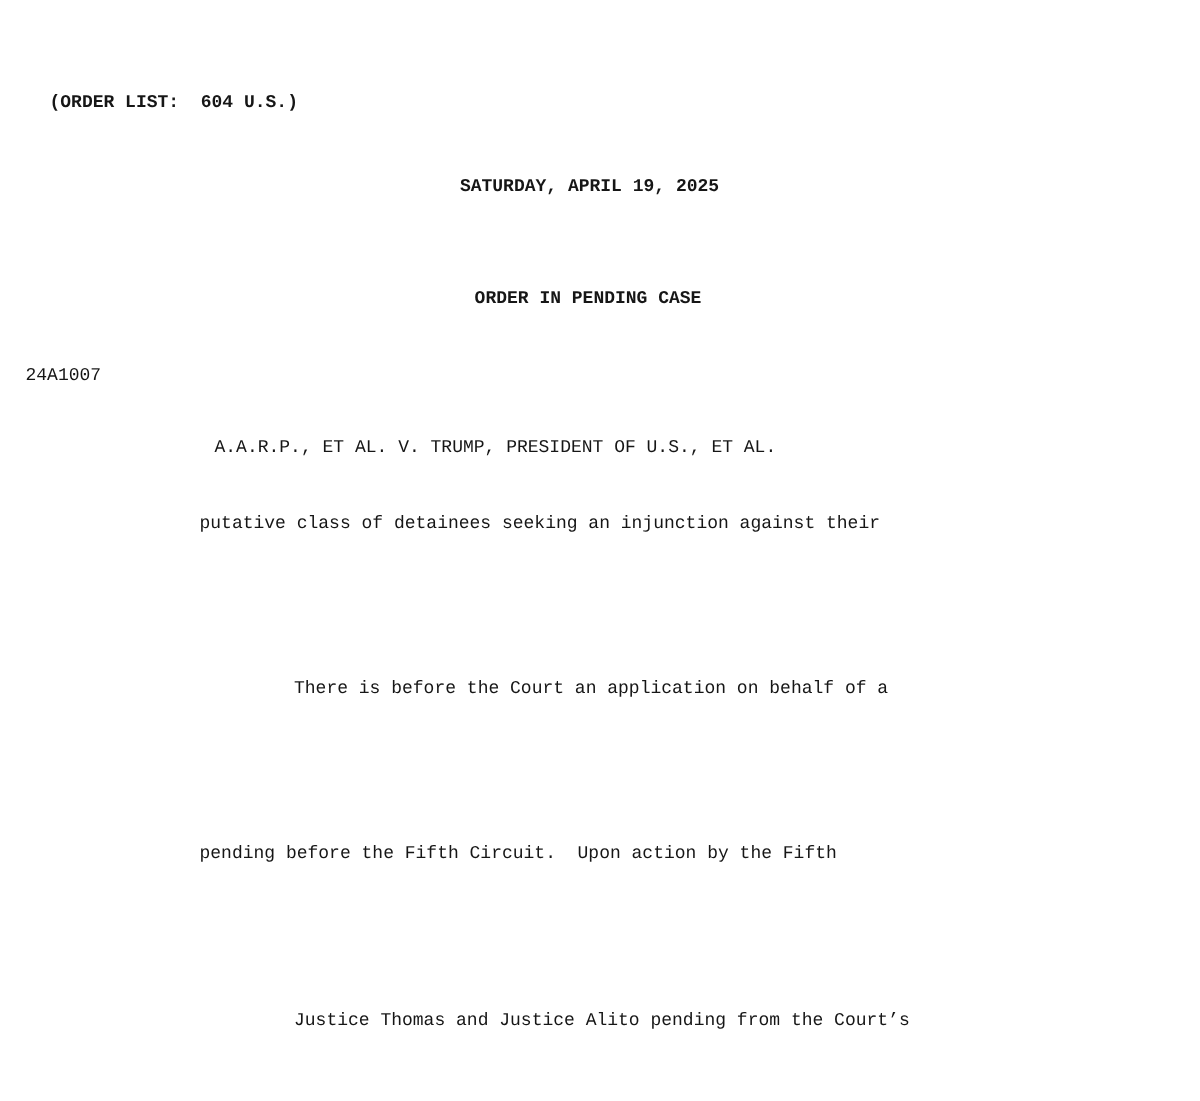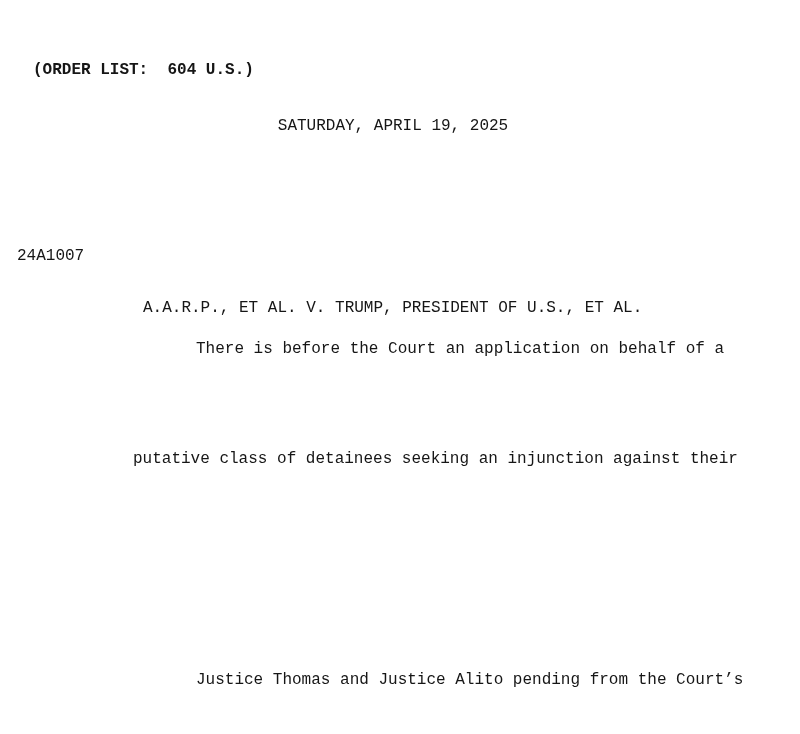--- a/index.html
+++ b/index.html
@@ -6,38 +6,38 @@
     margin: 0;
     padding: 0;
     background: #ffffff;
   }
   .page {
     position: relative;
     width: 800px;
     height: 734px;
     background: #ffffff;
     font-family: "Liberation Mono", "DejaVu Sans Mono", monospace;
-    font-size: 16px;
+    font-size: 12px;
     color: #161616;
     overflow: hidden;
   }
   .order-list-label {
     position: absolute;
     left: 33px;
     top: 61px;
     font-weight: bold;
     white-space: pre;
     letter-spacing: 0;
   }
   .date-line {
     position: absolute;
     left: 393px;
     top: 117px;
     transform: translateX(-50%);
-    font-weight: normal;
+    font-weight: bold;
     white-space: pre;
   }
   .section-title {
     position: absolute;
     left: 392px;
     top: 192px;
     transform: translateX(-50%);
     font-weight: bold;
     white-space: pre;
   }
@@ -73,29 +73,31 @@
 </style>
 </head>
 <body>
 
 <div class="page">
 
   <div class="order-list-label">(ORDER LIST:  604 U.S.)</div>
 
   <div class="date-line">SATURDAY, APRIL 19, 2025</div>
 
+  <div class="section-title">ORDER IN PENDING CASE</div>
 
   <div class="case-row">
     <span class="docket-number">24A1007</span>
     <span class="case-title">A.A.R.P., ET AL. V. TRUMP, PRESIDENT OF U.S., ET AL.</span>
   </div>
 
   <div class="para para-1">
+    <div class="line">putative class of detainees seeking an injunction against their</div>
     <div class="line indent">There is before the Court an application on behalf of a</div>
-    <div class="line">putative class of detainees seeking an injunction against their</div>
+    <div class="line">pending before the Fifth Circuit.  Upon action by the Fifth</div>
     
     
     
     
     
   </div>
 
   <div class="para para-2">
     <div class="line indent">Justice Thomas and Justice Alito pending from the Court’s</div>
     

